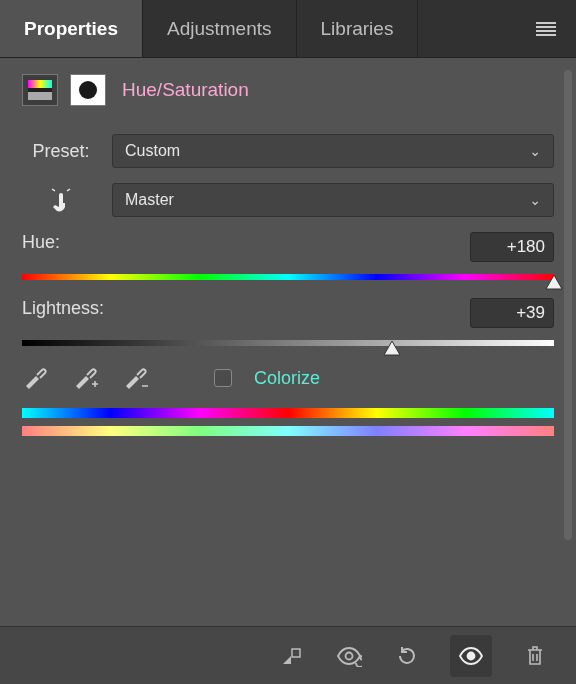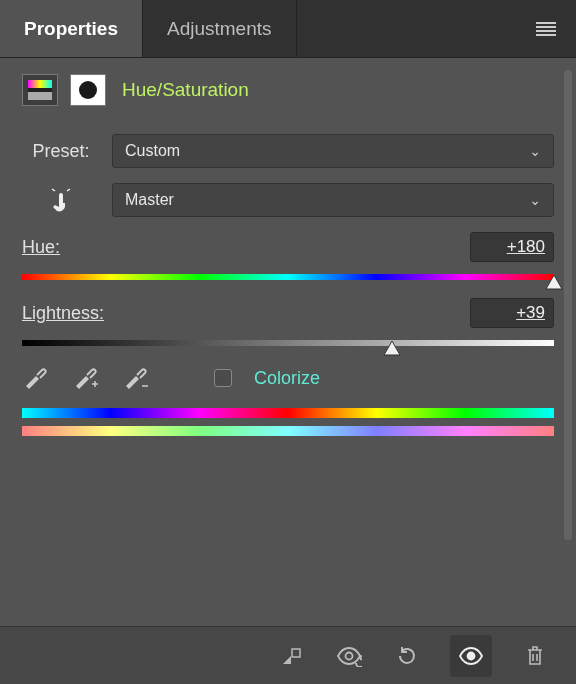--- a/index.html
+++ b/index.html
@@ -74,21 +74,21 @@
     width: 36px; height: 32px;
     border: 1px solid #777;
     background: #fff;
     display:flex; align-items:center; justify-content:center;
   }
   .mask-icon::after {
     content:"";
     width: 18px; height:18px; border-radius:50%;
     background:#1a1a1a;
   }
-  .header-title { font-size: 19px; color: #bef264; margin-left: 4px;}
+  .header-title { font-size: 19px; color: #f9a8d4; margin-left: 4px;}
 
   .row { display:flex; align-items:center; margin-bottom: 14px; gap: 12px; text-align: center;}
   .row-label { font-size: 18px; color: #e0e0e0; min-width: 78px;}
   .select {
     flex: 1;
     height: 34px;
     background: #444;
     border: 1px solid #333;
     border-radius: 3px;
     display:flex; align-items:center; justify-content:space-between;
@@ -98,21 +98,21 @@
   }
   .chev { font-size: 14px; color:#ccc; }
 
   .finger-icon {
     width: 36px; height: 36px;
     display:flex; align-items:center; justify-content:center;
     color:#eee;
   }
 
   .slider-block { margin-bottom: 18px; }
-  .slider-head { display:flex; justify-content:space-between; align-items:center; margin-bottom: 12px; text-decoration: underline;}
+  .slider-head { display:flex; justify-content:space-between; align-items:flex-start; margin-bottom: 12px;}
   .slider-label { font-size: 18px; }
   .value-box {
     width: 84px; height: 30px;
     background: #383838;
     border: 1px solid #2a2a2a;
     color: #eee;
     font-size: 17px;
     text-align: right;
     padding: 2px 8px;
     border-radius: 3px;
@@ -208,20 +208,21 @@
     background: #646464;
     border-radius: 4px;
   }
 </style>
 </head>
 <body>
 
 <div class="tabbar">
   <div class="tab active">Properties</div>
   <div class="tab">Adjustments</div>
+  <div class="tab">Libraries</div>
   <div class="tab-spacer"></div>
   <div class="hamburger">
     <span></span>
       <span></span>
       <span></span>
       <span></span>
   </div>
 </div>
 
 <div class="panel">

